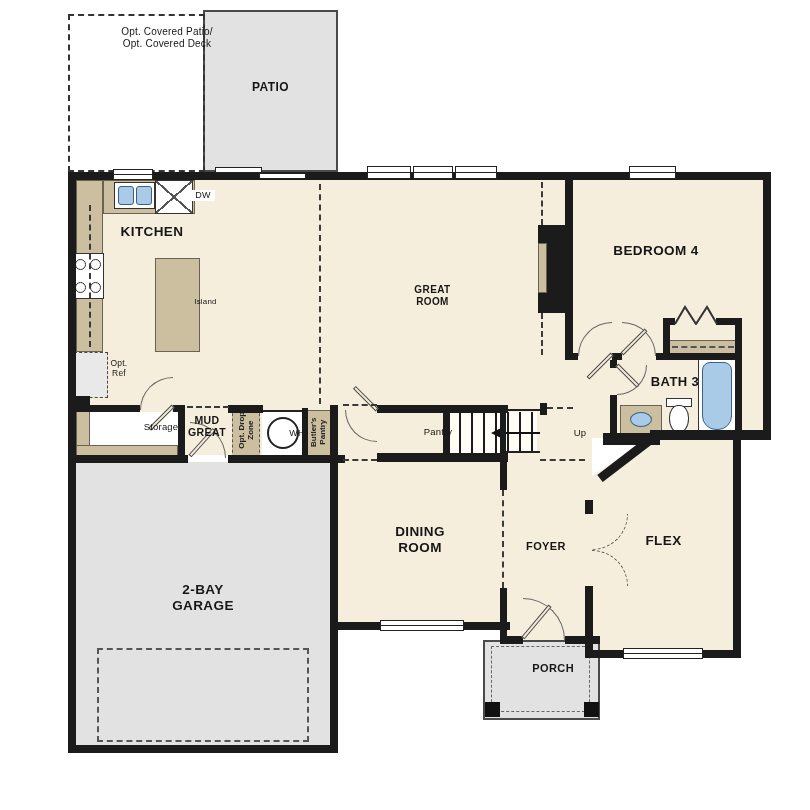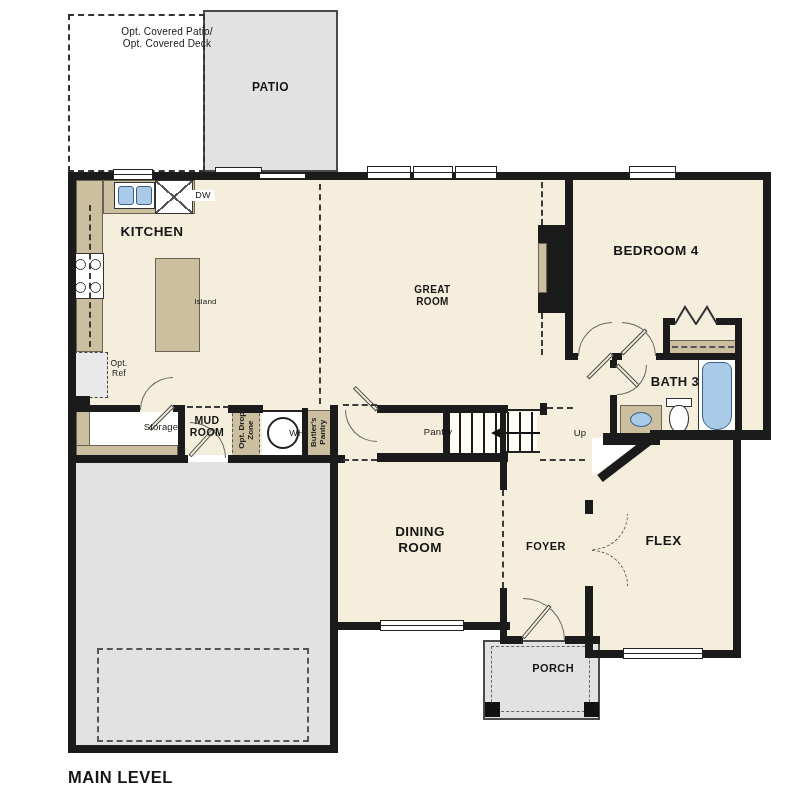--- a/index.html
+++ b/index.html
@@ -194,27 +194,28 @@
   <div class="lbl" style="left:112px;top:224px;width:80px;font-size:13.5px;">KITCHEN</div>
   <div class="lbl n" style="left:155px;top:297px;width:45px;font-size:8px;">Island</div>
   <div class="lbl" style="left:385px;top:284px;width:95px;font-size:10px;">GREAT
 ROOM</div>
   <div class="lbl" style="left:600px;top:243px;width:112px;font-size:13.5px;">BEDROOM 4</div>
   <div class="lbl" style="left:645px;top:374px;width:60px;font-size:13px;">BATH 3</div>
   <div class="lbl n" style="left:74px;top:358px;width:34px;font-size:8.5px;">Opt.
 Ref</div>
   <div class="lbl n" style="left:98px;top:421px;width:70px;font-size:9.5px;">Storage</div>
   <div class="lbl" style="left:181px;top:414px;width:52px;font-size:10.5px;">MUD
-ROOM</div>
+GREAT</div>
   <div class="vlbl" style="left:201px;top:421px;width:90px;font-size:8px;">Opt. Drop
 Zone</div>
   <div class="vlbl" style="left:278px;top:423px;width:80px;font-size:8px;">Butler's
 Pantry</div>
   <div class="lbl n" style="left:380px;top:426px;width:60px;font-size:9.5px;">Pantry</div>
   <div class="lbl n" style="left:541px;top:427px;width:22px;font-size:9.5px;">Up</div>
+  <div class="lbl" style="left:158px;top:582px;width:90px;font-size:13.5px;">2-BAY
+GARAGE</div>
   <div class="lbl" style="left:375px;top:524px;width:90px;font-size:13.5px;">DINING
 ROOM</div>
   <div class="lbl" style="left:515px;top:540px;width:62px;font-size:11px;">FOYER</div>
   <div class="lbl" style="left:636px;top:533px;width:55px;font-size:13.5px;">FLEX</div>
   <div class="lbl" style="left:510px;top:662px;width:64px;font-size:11px;text-align:right;">PORCH</div>
-  <div class="lbl" style="left:68px;top:768px;width:170px;font-size:16.5px;text-align:left;letter-spacing:.5px;">MAIN LEVEL</div>
 
 </div>
 
 </body></html>

